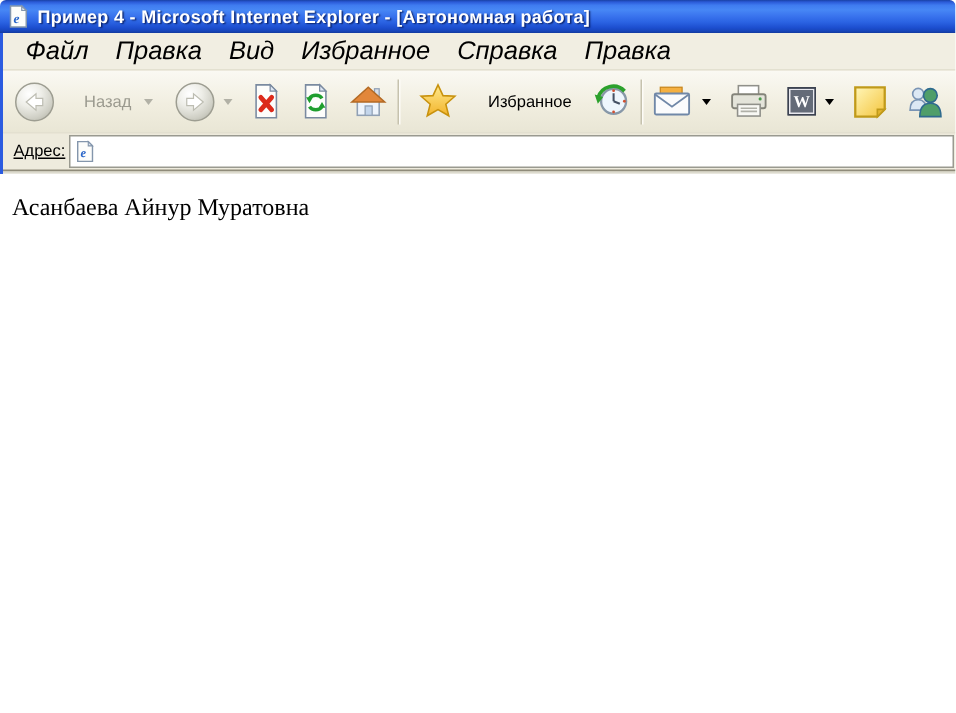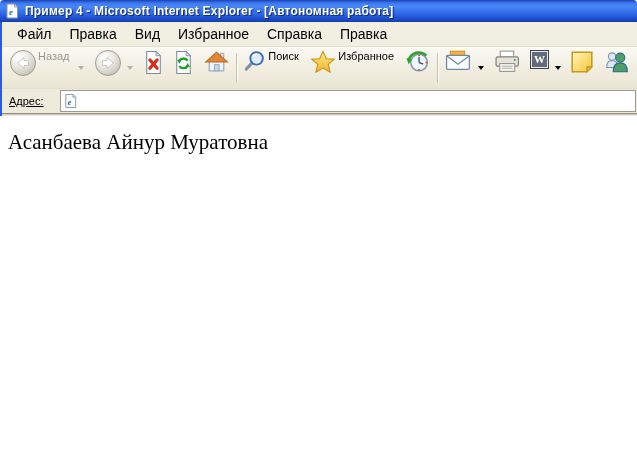--- a/index.html
+++ b/index.html
@@ -11,46 +11,46 @@
   .titlebar{height:22px;display:flex;align-items:center;gap:5px;padding:0 6px 0 4px;
     border-radius:4px 4px 0 0;
     background:linear-gradient(180deg,#1941a5 0%,#2a5ad8 6%,#3f7bf0 16%,#4787f5 30%,
                #3a74ee 48%,#2a62e2 68%,#1c4ecf 84%,#1745ba 94%,#123a9e 100%);}
   .title-text{color:#fff;font-size:12px;font-weight:bold;white-space:nowrap;
     text-shadow:1px 1px 1px rgba(0,15,70,.75);letter-spacing:.2px;}
 
   
   .chrome{border-left:2px solid #2b5be0;background:#f0ede0;}
   .menubar{height:24px;display:flex;align-items:center;padding-left:6px;background:#f1eee2;}
-  .menu-item{font-size:14px;color:#000;padding:3px 9px;cursor:default;}
+  .menu-item{font-size:17px;color:#000;padding:3px 9px;cursor:default;font-style:italic;}
 
   .toolbar{height:41px;display:flex;align-items:center;padding:0 4px 0 5px;
     border-top:1px solid #e3e0d0;
     background:linear-gradient(180deg,#faf9f3 0%,#f1eee0 55%,#e9e6d5 100%);}
-  .tbtn{display:flex;height:36px;padding:0 3px;border-radius:3px;gap:0;}
+  .tbtn{display:flex;align-items:center;height:36px;padding:0 3px;border-radius:3px;gap:18px;}
   .tbtn-label{font-size:11px;color:#000;white-space:nowrap;padding:0 2px;}
   .tbtn-label.disabled{color:#9b9a8f;}
   .tsep{width:1px;height:30px;background:#c6c2ae;box-shadow:1px 0 0 #fdfcf7;margin:0 4px;}
   .chev{width:0;height:0;border-left:3px solid transparent;border-right:3px solid transparent;
         border-top:4px solid #000;margin:0 3px;}
   .chev.gray{border-top-color:#b2b1a6;}
   .gap6{width:6px;} .gap10{width:10px;}
 
   .addressbar{height:24px;display:flex;align-items:center;padding:0 1px 0 7px;
     background:#eeebdd;border-top:1px solid #e3e0d0;border-bottom:1px solid #8f8b7a;}
-  .addr-label{font-size:11px;color:#000;margin-right:16px;text-decoration:underline;}
+  .addr-label{font-size:11px;color:#000;margin-right:2px;text-decoration:underline;}
   .addr-field{flex:1;height:20px;background:#fff;border:1px solid #9a9a90;
     display:flex;align-items:center;gap:3px;padding:0 2px;}
   .addr-input{flex:1;border:none;outline:none;background:transparent;height:16px;
     font:11px "Liberation Sans",sans-serif;color:#000;padding:0;}
   .chrome-under{height:2px;background:linear-gradient(180deg,#c9c6b6,#efeee6);}
 
   
   .page{height:361px;background:#fff;padding:14px 8px 0 8px;box-sizing:border-box;}
-  .page-text{font-family:"Liberation Serif",serif;font-size:21px;color:#000;}
+  .page-text{font-family:"Liberation Serif",serif;font-size:16px;color:#000;}
 
   
   .circle-btn{width:26px;height:26px;border-radius:50%;border:1px solid #9d9d91;
     background:radial-gradient(circle at 35% 28%,#ffffff 0%,#eeeee8 35%,#cfcfc5 70%,#aaaa9e 100%);
     display:flex;align-items:center;justify-content:center;box-sizing:border-box;}
   svg{display:block;}
   .word-letter{font-family:"Liberation Serif",serif;font-weight:bold;font-size:11px;color:#fff;}
   .word-box{width:17px;height:17px;background:#646b78;border:1px solid #3c4250;
     box-shadow:inset 0 0 0 1px #e8e8ee;display:flex;align-items:center;justify-content:center;}
 </style>
@@ -140,30 +140,20 @@
             <rect x="16" y="3" width="3" height="5" fill="#d8dfe8" stroke="#90a0b4" stroke-width=".8"></rect>
             <rect x="5" y="10" width="14" height="10" fill="#eef4fc" stroke="#90a0b4" stroke-width="1"></rect>
             <polygon points="1.5,11.5 12,2 22.5,11.5" fill="#e2873a" stroke="#b36a24" stroke-width="1"></polygon>
             <rect x="10" y="14" width="4.5" height="6" fill="#c4d6ec" stroke="#90a0b4" stroke-width=".8"></rect>
           </svg>
         </span>
       </div>
 
       <div class="tsep"></div>
 
-      <div class="tbtn">
-        <span>
-          <svg width="23" height="23" viewBox="0 0 22 22">
-            <line x1="8.5" y1="12.5" x2="3.2" y2="18.2" stroke="#8090a4" stroke-width="3" stroke-linecap="round"></line>
-            <circle cx="13" cy="8" r="6" fill="#d9eafd" fill-opacity="0.85" stroke="#3c6cb4" stroke-width="1.8"></circle>
-            <path d="M9.8 5.4 A4.3 4.3 0 0 1 13 4.2" fill="none" stroke="#ffffff" stroke-width="1.4" stroke-linecap="round"></path>
-          </svg>
-        </span>
-        <span class="tbtn-label">Поиск</span>
-      </div>
 
       <span class="gap6"></span>
 
       <div class="tbtn">
         <span>
           <svg width="26" height="25" viewBox="0 0 24 24">
             <defs>
               <linearGradient id="gold" x1="0" y1="0" x2="0" y2="1">
                 <stop offset="0" stop-color="#ffe98c"></stop>
                   <stop offset="1" stop-color="#f2b42c"></stop>

